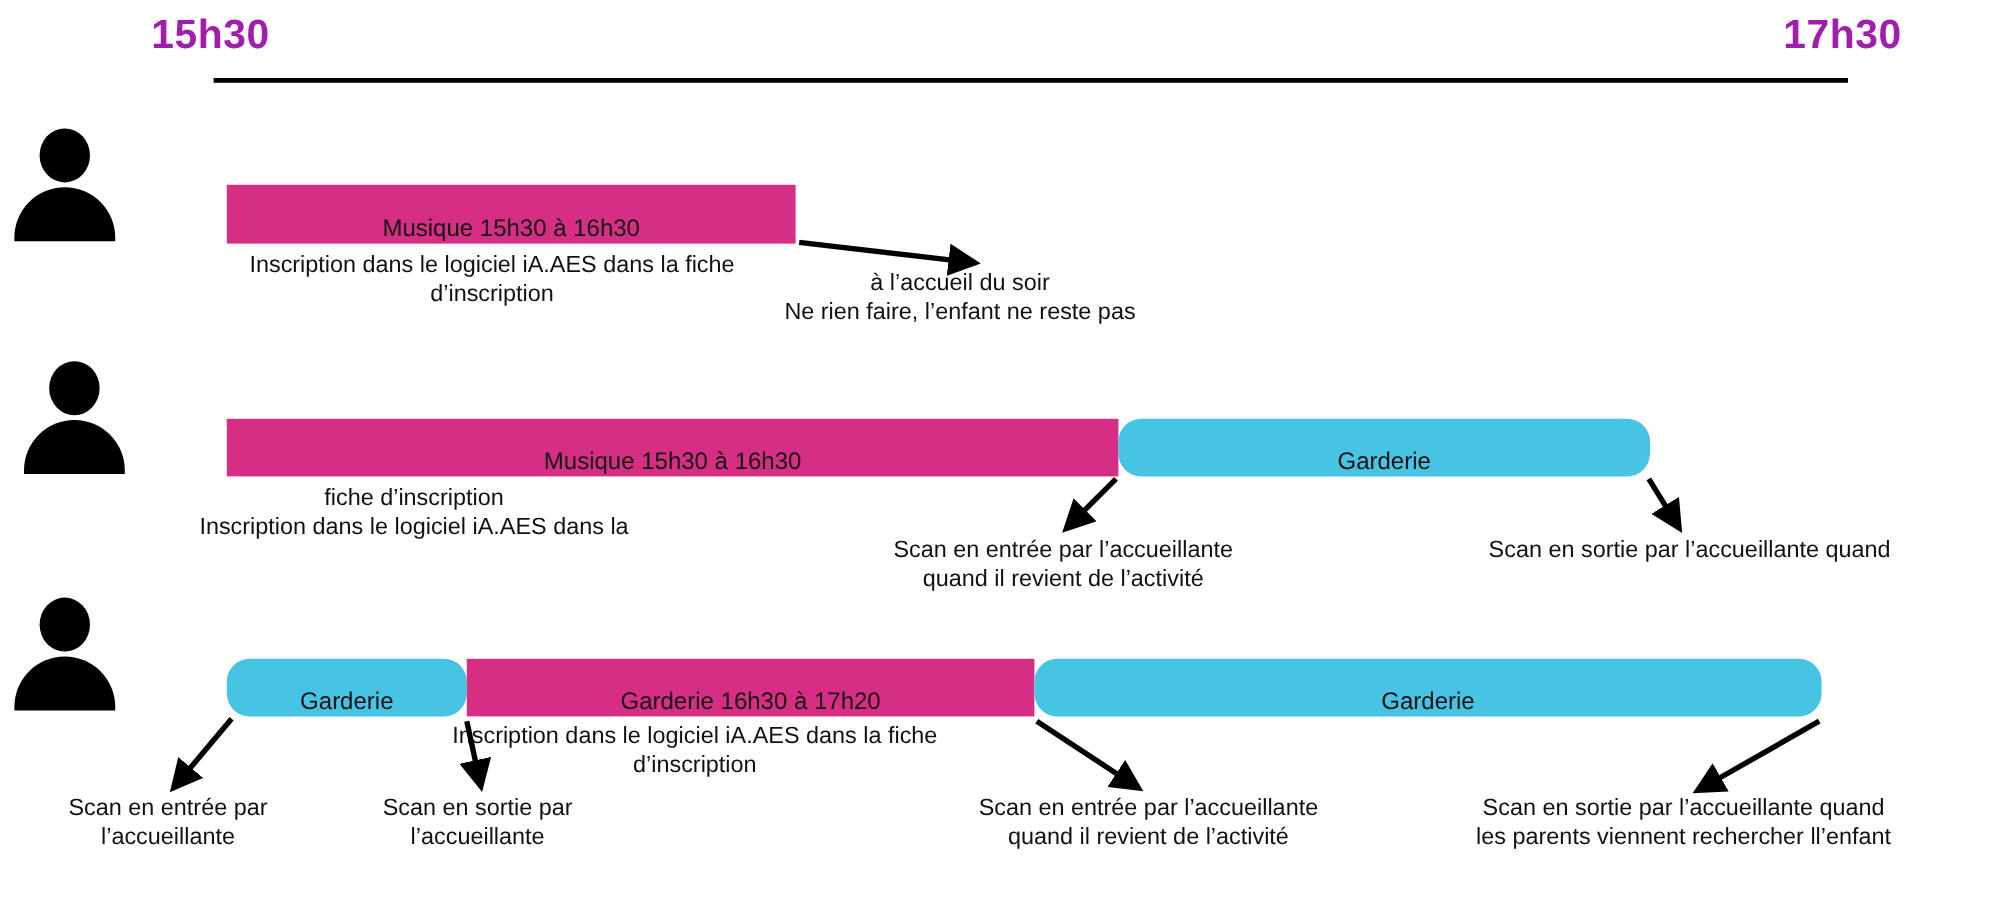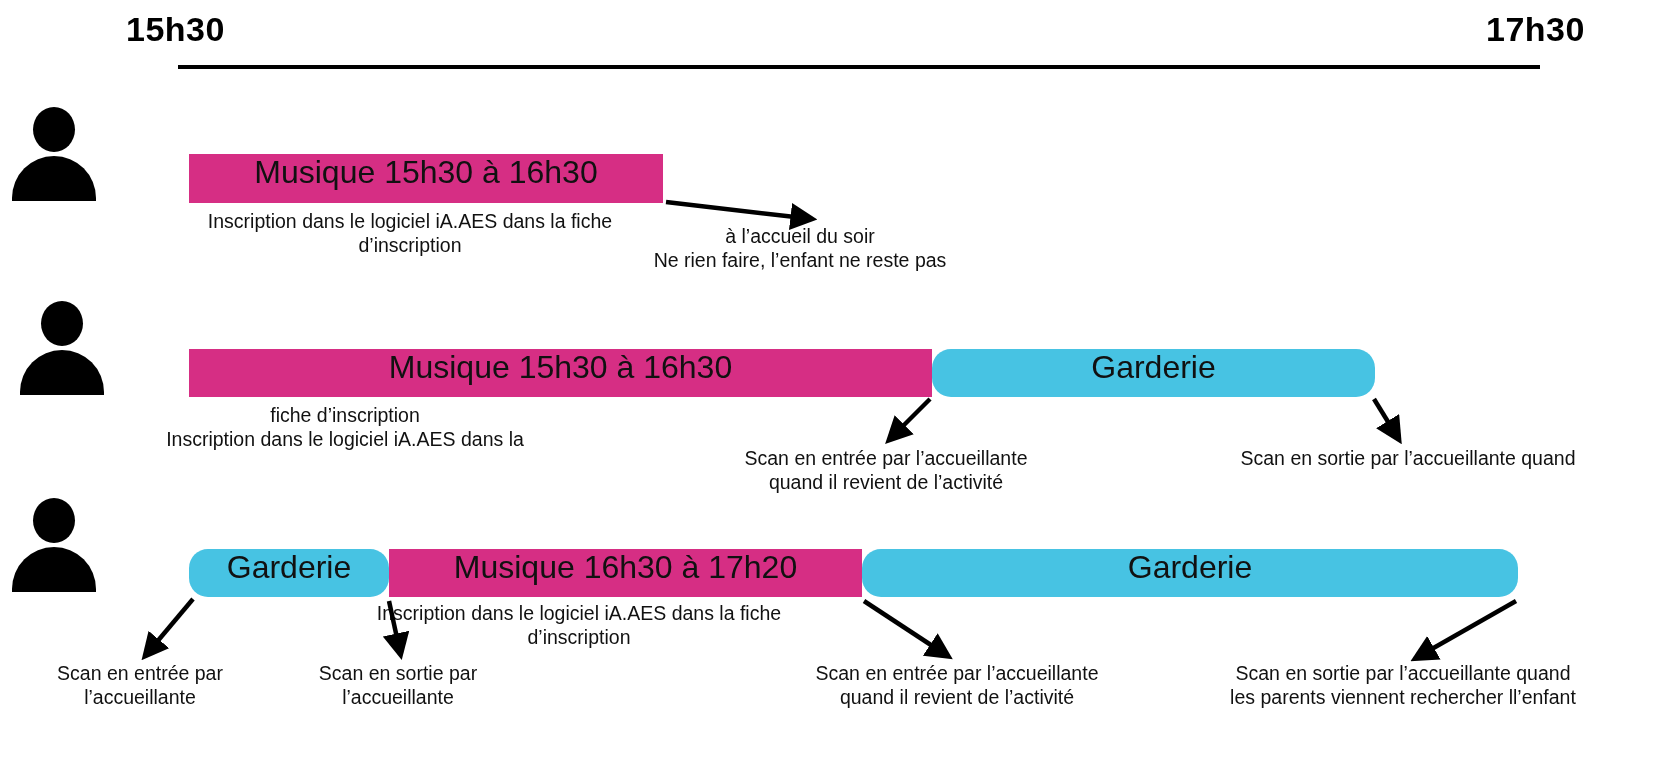--- a/index.html
+++ b/index.html
@@ -1,25 +1,25 @@
 <!DOCTYPE html>
 <html style="--activity: #d62e84; --garderie: #47c3e3; --ink: #000000;"><head>
 <meta charset="utf-8">
 <style>
   html,body{margin:0;padding:0;background:#fff;}
   .canvas{
     position:relative;width:1663px;height:757px;background:#ffffff;overflow:hidden;
     font-family:"Liberation Sans", sans-serif;color:#111;
   }
-  .time-label{position:absolute;font-size:34px;font-weight:800;color:#000000;letter-spacing:.5px;}
+  .time-label{position:absolute;font-size:34px;font-weight:800;color:#a21caf;letter-spacing:.5px;}
   .axis{position:absolute;left:178px;top:65px;width:1362px;height:4px;background:#000;}
   .person{position:absolute;width:84px;}
   .person .head{width:42px;height:45px;background:#000;border-radius:50%;margin:0 auto;}
   .person .torso{width:84px;height:45px;background:#000;border-radius:44px 44px 0 0;margin-top:4px;}
-  .bar{position:absolute;display:flex;align-items:flex-start;justify-content:center;font-size:32px;color:#111;}
+  .bar{position:absolute;display:flex;align-items:flex-end;justify-content:center;font-size:20px;color:#111;}
   .bar.activity{background:var(--activity,#d62e84);}
   .bar.garderie{background:var(--garderie,#47c3e3);border-radius:19px;}
   .note,.ann{position:absolute;transform:translateX(-50%);text-align:center;
     font-size:19.5px;line-height:1.25;color:#111;}
   .note div,.ann div{white-space:nowrap;}
   .b{font-weight:400;}
   svg.arrows{position:absolute;left:0;top:0;}
 </style>
 </head>
 <body>
@@ -70,21 +70,21 @@
     <div><span>quand il revient de l’activité</span><span class="b"></span><span></span></div>
   </div>
   <div class="ann" style="left:1408px;top:446px">
     <div><span>Scan </span><span class="b">en sortie</span><span> par l’accueillante quand</span></div>
   </div>
 
   <div class="bar garderie" style="left:189px;top:549px;width:200px;height:48px">
     <span>Garderie</span>
   </div>
   <div class="bar activity" style="left:389px;top:549px;width:473px;height:48px">
-    <span>Musique 16h30 à 17h20</span>
+    <span>Garderie 16h30 à 17h20</span>
   </div>
   <div class="bar garderie" style="left:862px;top:549px;width:656px;height:48px">
     <span>Garderie</span>
   </div>
   <div class="note" style="left:579px;top:601px">
     <div>Inscription dans le logiciel iA.AES dans la fiche</div>
     <div>d’inscription</div>
   </div>
   <div class="ann" style="left:140px;top:661px">
     <div><span>Scan </span><span class="b">en entrée</span><span> par</span></div>

